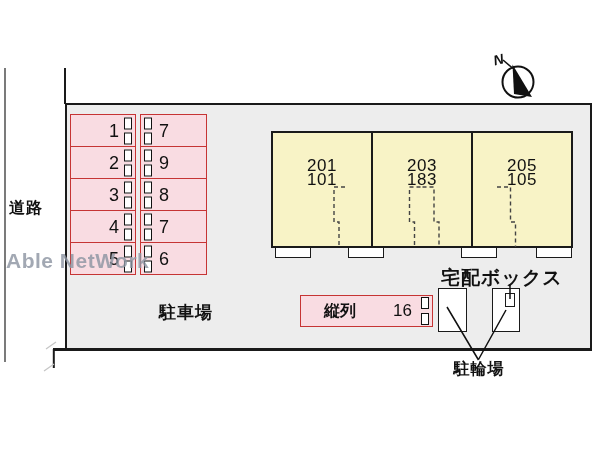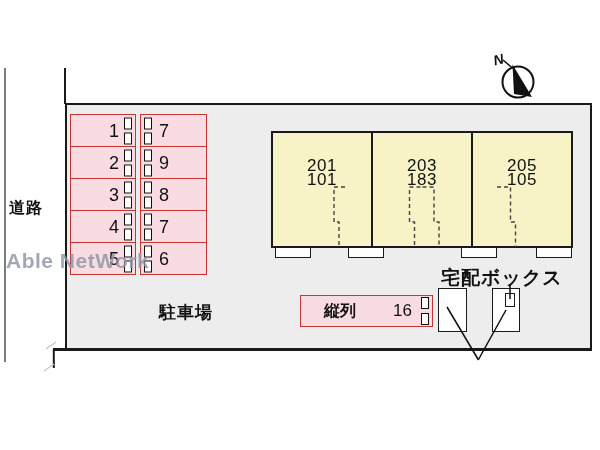--- a/index.html
+++ b/index.html
@@ -203,20 +203,21 @@
       </span>
   </div>
 
   <div id="bike1" class="abs white-box"></div>
   <div id="bike2" class="abs white-box"></div>
   <div id="delivery-glyph" class="abs white-box"></div>
 
   <div id="road-label" class="abs jp">道路</div>
   <div id="parking-label" class="abs jp">駐車場</div>
   <div id="delivery-label" class="abs jp">宅配ボックス</div>
+  <div id="bicycle-label" class="abs jp">駐輪場</div>
   <div id="watermark" class="abs">Able NetWork</div>
 
   <svg id="overlay" class="abs" width="600" height="450" viewBox="0 0 600 450">
 
     <line class="thin" x1="5" y1="68" x2="5" y2="362"></line>
     <line class="mid" x1="65" y1="68" x2="65" y2="104"></line>
 
     <line class="thick" x1="53" y1="349.5" x2="66" y2="349.5"></line>
     <line class="mid" x1="53.8" y1="349" x2="53.8" y2="368"></line>
     <path class="hatch" d="M46,349 L56,342 M44,371 L54,364"></path>

